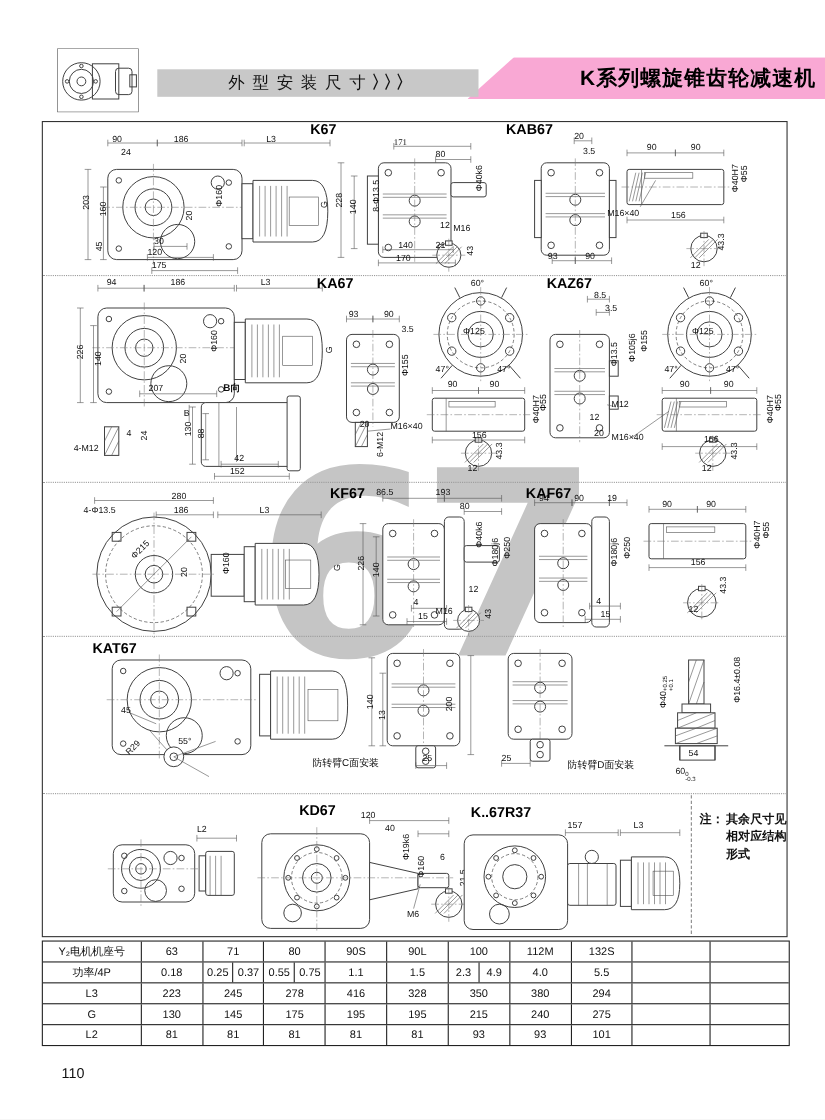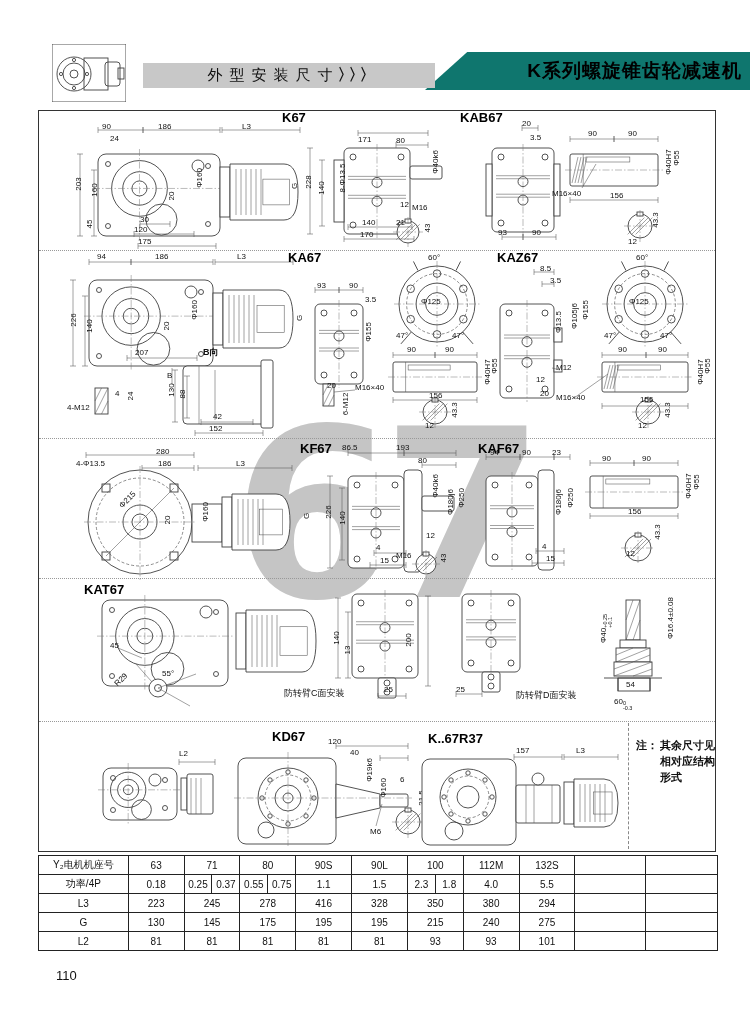--- a/index.html
+++ b/index.html
@@ -4,21 +4,21 @@
 <style>
   html,body{margin:0;padding:0;background:#e8e8e8;}
   #page{position:relative;width:750px;height:1018px;background:#ffffff;margin:0 auto;overflow:hidden;
         font-family:"Liberation Sans",sans-serif;color:#111;}
   
   #logo{position:absolute;left:52px;top:44px;width:74px;height:58px;}
   #strip{position:absolute;left:143px;top:63px;width:292px;height:25px;background:#c8c8c8;
          display:flex;align-items:center;justify-content:center;z-index:2;}
   #strip .t{font-size:15px;letter-spacing:7px;color:#111;}
   #chev{font-weight:bold;font-size:16px;letter-spacing:-5px;margin-left:-2px;color:#111;}
-  #ptitle{position:absolute;left:425px;top:52px;width:325px;height:38px;background:#0f766e;
+  #ptitle{position:absolute;left:425px;top:52px;width:325px;height:38px;background:#f9a8d4;
           clip-path:polygon(13% 0,100% 0,100% 100%,0 100%);
           display:flex;align-items:center;justify-content:flex-end;padding-right:8px;box-sizing:border-box;z-index:1;}
   #ptitle .t{font-size:19px;font-weight:bold;color:#000;letter-spacing:1px;}
   
   #mainbox{position:absolute;left:38px;top:110px;width:678px;height:742px;border:1.5px solid #333;box-sizing:border-box;background:#fff;}
   .sep{position:absolute;left:39px;width:676px;height:0;border-top:1px dotted #999;z-index:2;}
   #vdash{position:absolute;left:628px;top:723px;height:126px;width:0;border-left:1px dashed #888;z-index:2;}
   #wm{position:absolute;left:232px;top:398px;font-family:"DejaVu Sans",sans-serif;font-weight:bold;
       font-size:235px;line-height:1;letter-spacing:-14px;color:#c5c5c5;z-index:1;}
   
@@ -194,21 +194,21 @@
         <line x1="22" y1="40" x2="22" y2="106" class="thin"></line>
         <line x1="19" y1="40" x2="25" y2="40" class="thin"></line>
         <line x1="19" y1="106" x2="25" y2="106" class="thin"></line>
         <line x1="48" y1="107" x2="112" y2="107" class="thin"></line>
         <line x1="48" y1="104" x2="48" y2="110" class="thin"></line>
         <line x1="112" y1="104" x2="112" y2="110" class="thin"></line>
         <line x1="44" y1="119" x2="114" y2="119" class="thin"></line>
         <line x1="44" y1="116" x2="44" y2="122" class="thin"></line>
         <line x1="114" y1="116" x2="114" y2="122" class="thin"></line>
       </svg>
-      <span class="dim" style="left: 58px; top: 16px;">171</span>
+      <span class="dim" style="left: 58px; top: 6px; font-family: Liberation Serif, serif;">171</span>
       <span class="dim" style="left: 96px; top: 17px;">80</span>
       <span class="dim rot" style="left: 124px; top: 38px;">Φ40k6</span>
       <span class="dim" style="left: 112px; top: 84px;">M16</span>
       <span class="dim rot" style="left: 2px; top: 58px;">228</span>
       <span class="dim rot" style="left: 15px; top: 64px;">140</span>
       <span class="dim rot" style="left: 28px; top: 54px;">8-Φ13.5</span>
       <span class="dim" style="left: 62px; top: 99px;">140</span>
       <span class="dim" style="left: 60px; top: 111px;">170</span>
       <span class="dim" style="left: 96px; top: 99px;">21</span>
       <span class="dim" style="left: 100px; top: 81px;">12</span>
@@ -676,21 +676,21 @@
         <line x1="92" y1="6" x2="92" y2="12" class="thin"></line>
         <line x1="58" y1="103" x2="86" y2="103" class="thin"></line>
         <line x1="58" y1="100" x2="58" y2="106" class="thin"></line>
         <line x1="86" y1="100" x2="86" y2="106" class="thin"></line>
         <line x1="54" y1="115" x2="86" y2="115" class="thin"></line>
         <line x1="54" y1="112" x2="54" y2="118" class="thin"></line>
         <line x1="86" y1="112" x2="86" y2="118" class="thin"></line>
       </svg>
       <span class="dim" style="left: 12px; top: 1px;">94</span>
       <span class="dim" style="left: 44px; top: 1px;">90</span>
-      <span class="dim" style="left: 74px; top: 1px;">23</span>
+      <span class="dim" style="left: 74px; top: 1px;">19</span>
       <span class="dim rot" style="left: 68px; top: 50px;">Φ180j6</span>
       <span class="dim rot" style="left: 83px; top: 46px;">Φ250</span>
       <span class="dim" style="left: 64px; top: 95px;">4</span>
       <span class="dim" style="left: 68px; top: 107px;">15</span>
     </div>
   <div class="dwg" id="art-kaf67-shaft" style="left:580px;top:458px;width:132px;height:118px">
       <svg width="132" height="118" viewBox="0 0 132 118">
         <rect x="10" y="18" width="88" height="32" rx="2" class="fW"></rect>
         <line x1="23.2" y1="18" x2="23.2" y2="50" class="thin"></line>
         <rect x="25.84" y="21" width="44" height="5" rx="0" class="thin"></rect>
@@ -987,21 +987,21 @@
           <div class="half">0.37</div>
         </div>
         <div class="tc split" style="width: 56px;">
           <div class="half first">0.55</div>
           <div class="half">0.75</div>
         </div>
         <div class="tc" style="width: 56px;">1.1</div>
         <div class="tc" style="width: 56px;">1.5</div>
         <div class="tc split" style="width: 56px;">
           <div class="half first">2.3</div>
-          <div class="half">1.8</div>
+          <div class="half">4.9</div>
         </div>
         <div class="tc" style="width: 56px;">4.0</div>
         <div class="tc" style="width: 56px;">5.5</div>
         <div class="tc" style="width: 71px;"></div>
         <div class="tc" style="width: 71px;"></div>
       </div>
       <div class="tr">
         <div class="tc" style="width: 90px;">L3</div>
         <div class="tc" style="width: 56px;">223</div>
         <div class="tc" style="width: 56px;">245</div>

